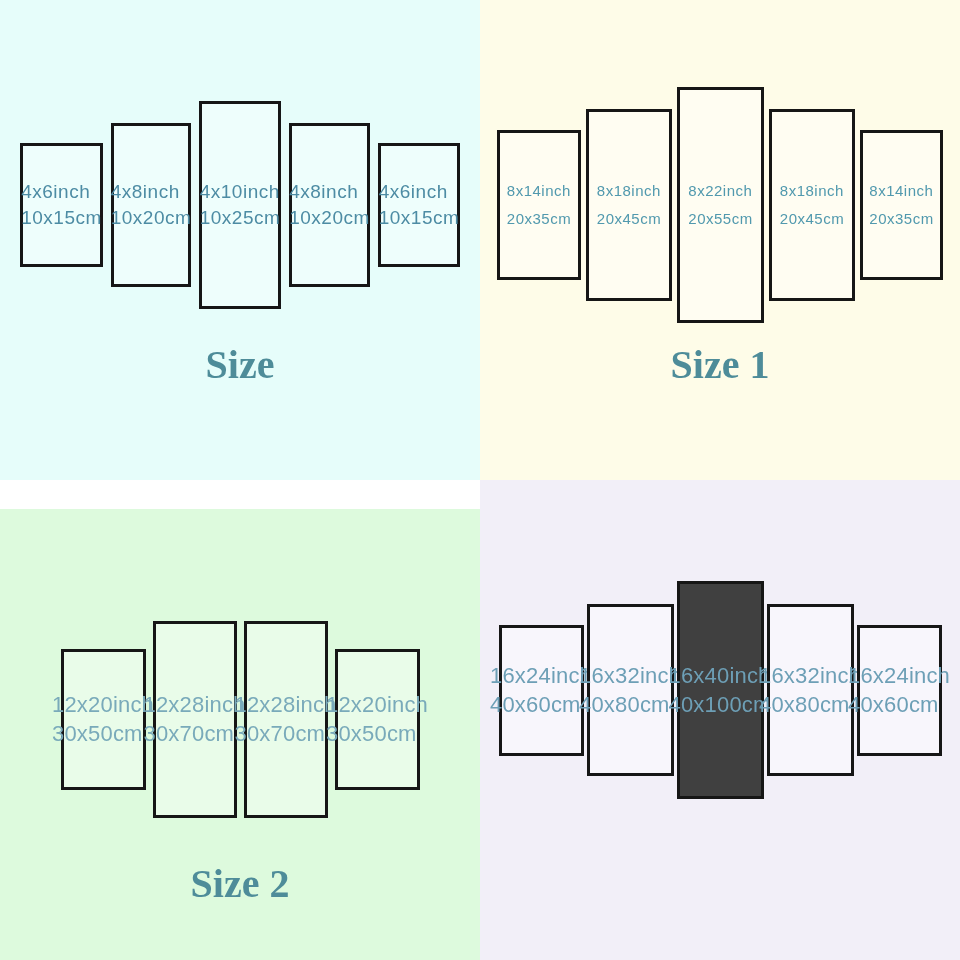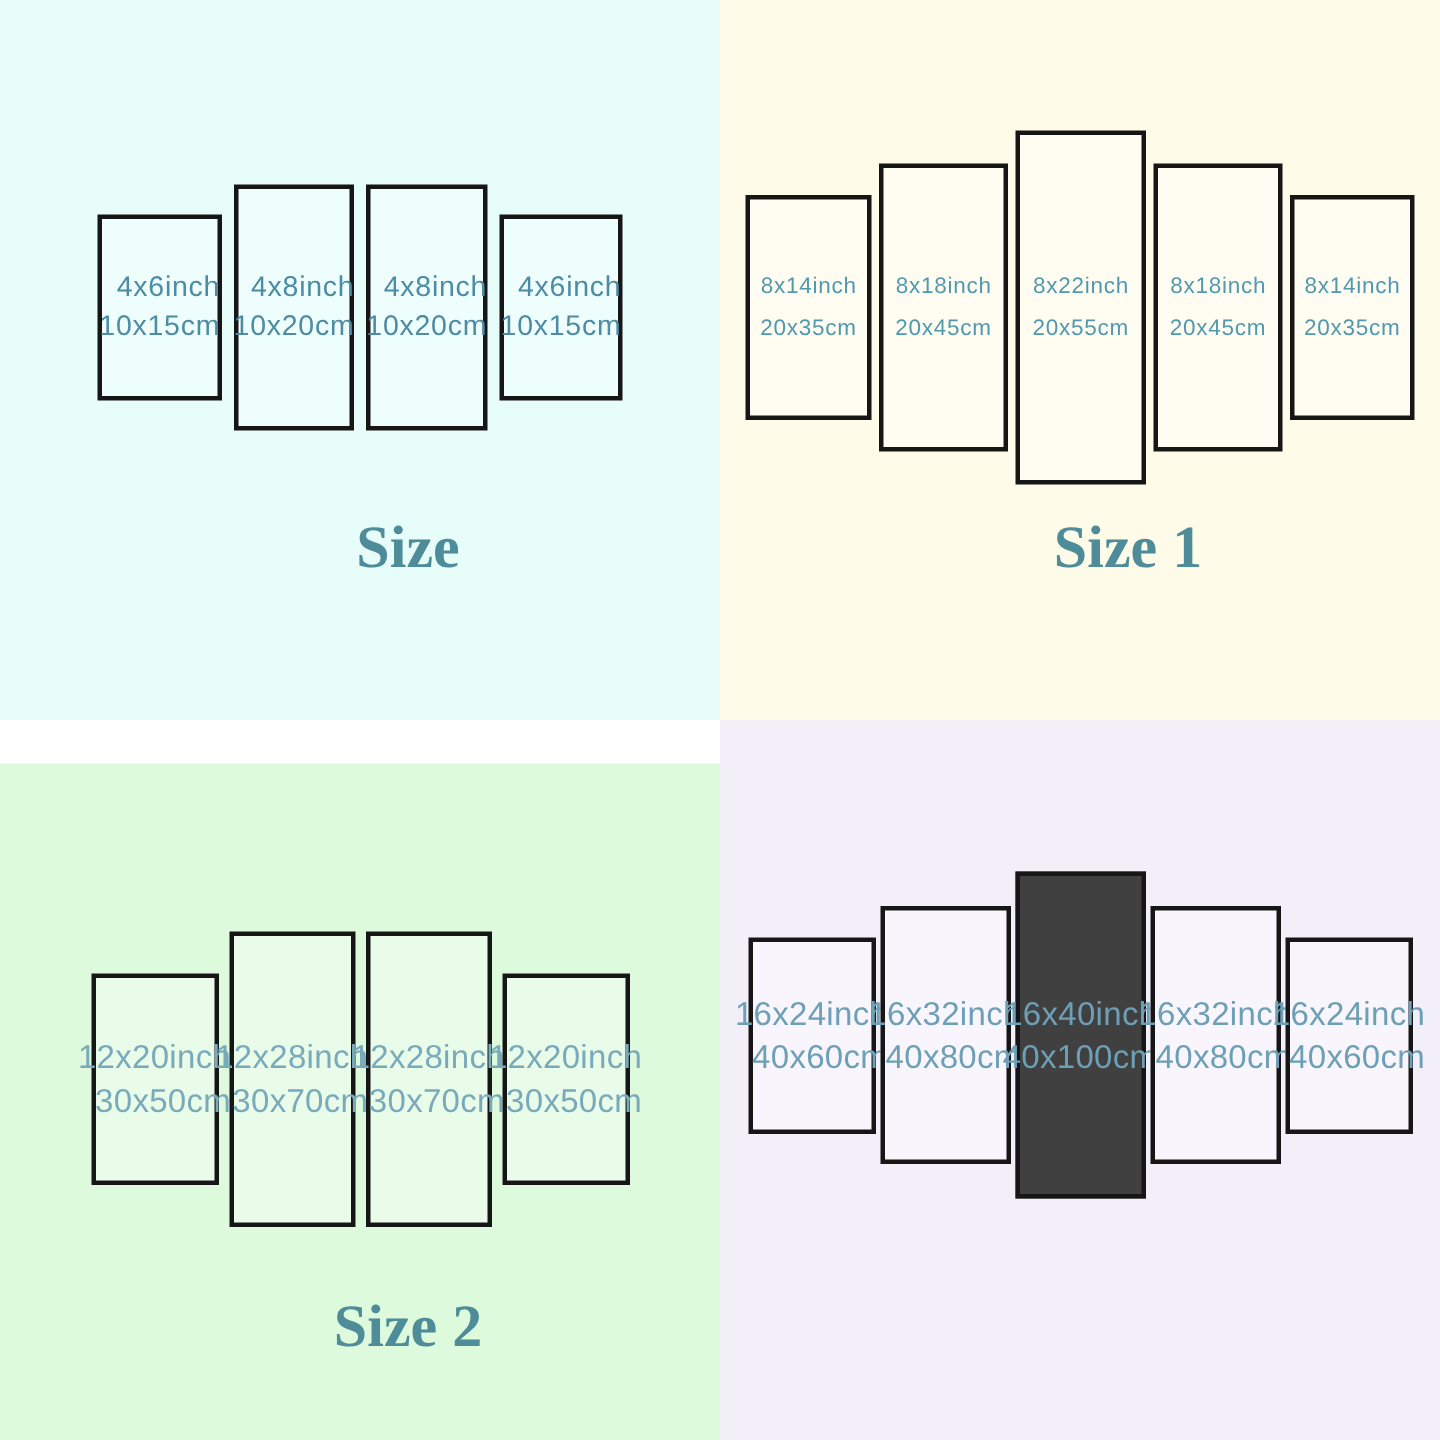--- a/index.html
+++ b/index.html
@@ -25,55 +25,60 @@
   .q1 .panel-row{gap:5px;}
   .q2 .panel-row{gap:7px;}
   .q3 .panel-row{gap:3px;}
   .panel{
     box-sizing:border-box;
     border:3px solid #161616;
     display:flex;justify-content:center;align-items:center;
     flex:0 0 auto;
   }
   .label{
-    text-align:right;
+    text-align:left;
     white-space:nowrap;
   }
   .q0 .label{font-size:19px;line-height:26px;letter-spacing:0.5px;}
   .q1 .label{font-size:15px;line-height:28px;letter-spacing:0.5px;}
   .q2 .label{font-size:22px;line-height:29px;letter-spacing:0.2px;}
   .q3 .label{font-size:22px;line-height:29px;letter-spacing:0.2px;}
   .title{
     position:absolute;left:0;width:100%;margin:0;
     text-align:center;
     font-family:"Liberation Serif",serif;
     font-weight:bold;
     font-size:40px;
     line-height:46px;
-    padding-left:32px;
   }
   .q0 .title,.q1 .title{top:342px;}
   .q2 .title,.q3 .title{top:352px;}
 </style>
 </head>
 <body>
 
 <div class="grid">
   <section class="quadrant q0" style="background: rgb(230, 253, 250);">
     <div class="panel-row">
         <div class="panel" style="width: 83px; height: 124px; background: rgb(238, 254, 252); border-color: rgb(22, 22, 22);">
           <div class="label" style="color: rgb(77, 140, 164);">
             <div>4x6inch</div>
             <div>10x15cm</div>
           </div>
         </div>
         <div class="panel" style="width: 80px; height: 164px; background: rgb(238, 254, 252); border-color: rgb(22, 22, 22);">
           <div class="label" style="color: rgb(77, 140, 164);">
             <div>4x8inch</div>
             <div>10x20cm</div>
+          </div>
+        </div>
+        <div class="panel" style="width: 82px; height: 208px; background: rgb(238, 254, 252); border-color: rgb(22, 22, 22);">
+          <div class="label" style="color: rgb(77, 140, 164);">
+            <div>4x10inch</div>
+            <div>10x25cm</div>
           </div>
         </div>
         <div class="panel" style="width: 81px; height: 164px; background: rgb(238, 254, 252); border-color: rgb(22, 22, 22);">
           <div class="label" style="color: rgb(77, 140, 164);">
             <div>4x8inch</div>
             <div>10x20cm</div>
           </div>
         </div>
         <div class="panel" style="width: 82px; height: 124px; background: rgb(238, 254, 252); border-color: rgb(22, 22, 22);">
           <div class="label" style="color: rgb(77, 140, 164);">

